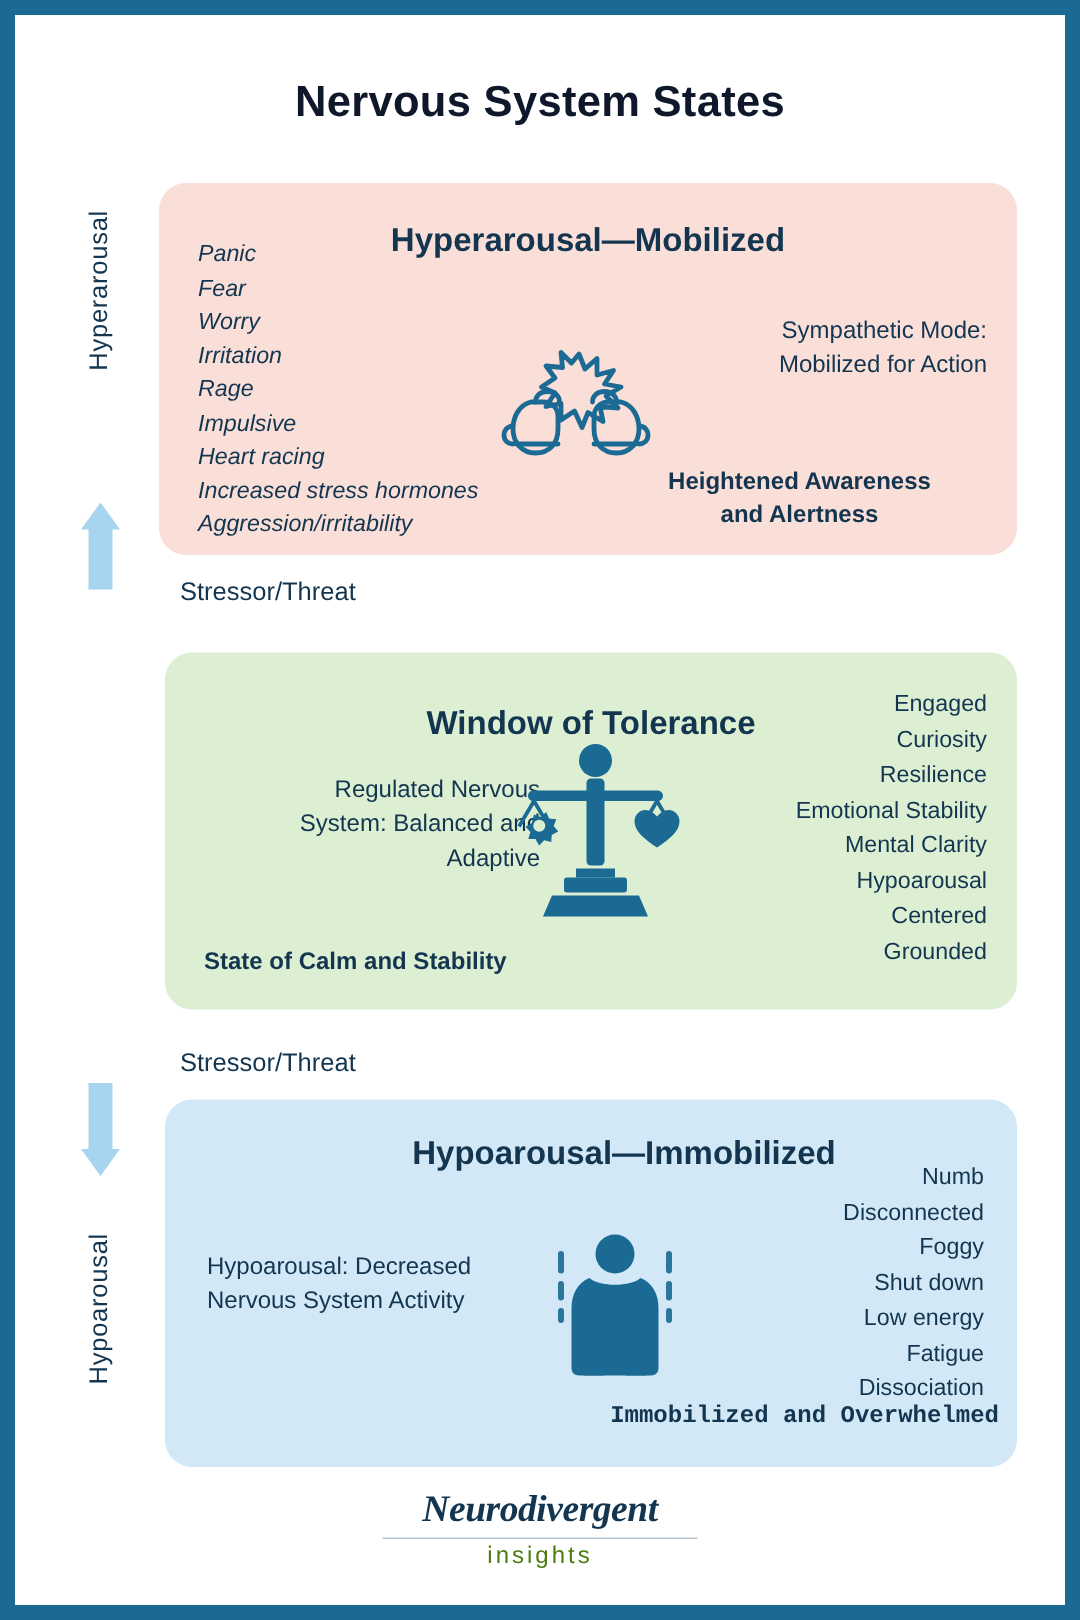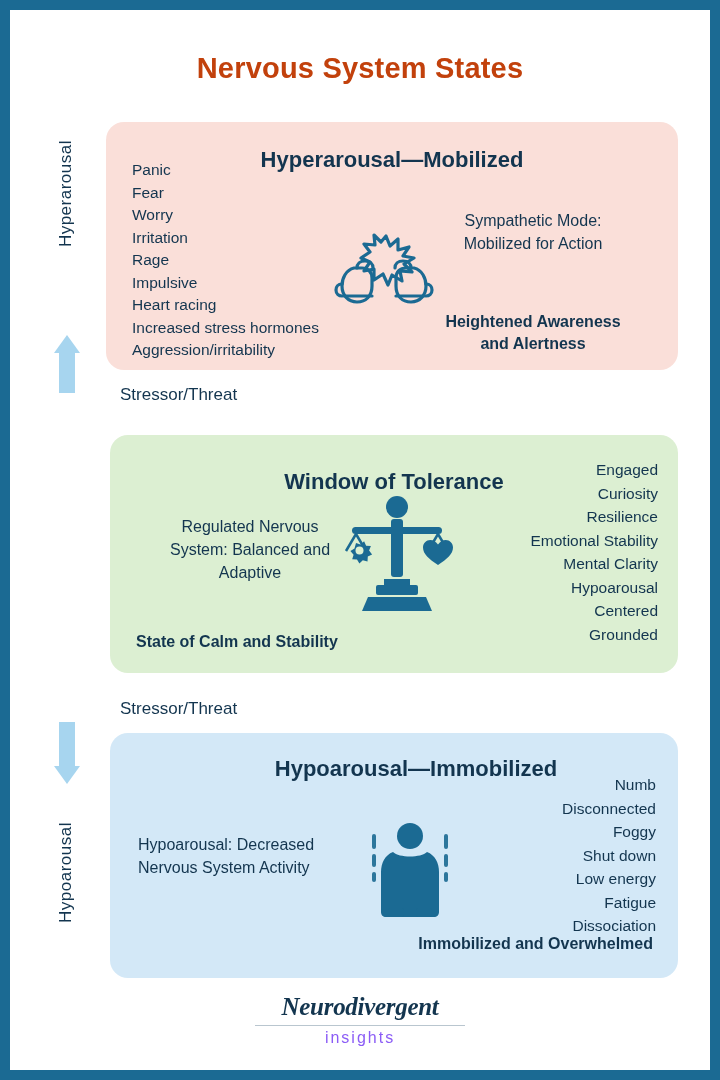--- a/index.html
+++ b/index.html
@@ -27,21 +27,21 @@
 
   
   .title {
     position: absolute;
     top: 42px;
     left: 0;
     width: 100%;
     text-align: center;
     font-size: 29px;
     font-weight: bold;
-    color: #c2410c;
+    color: #0f172a;
     letter-spacing: 0.2px;
   }
 
   
   .vlabel {
     position: absolute;
     font-size: 17px;
     color: #13354f;
     writing-mode: vertical-rl;
     transform: rotate(180deg);
@@ -114,38 +114,38 @@
     background: #d3e8f7;
   }
 
   
   .sym-list {
     position: absolute;
     font-size: 15.5px;
     color: #13354f;
     line-height: 22.5px;
   }
-  .sym-list div { white-space: nowrap; }
+  .sym-list div { white-space: nowrap; font-style: italic; }
 
   
   .kw-list {
     position: absolute;
     font-size: 15.5px;
     color: #13354f;
     line-height: 23.5px;
     text-align: right;
   }
 
   .blurb {
     position: absolute;
     font-size: 16px;
     color: #13354f;
     line-height: 23px;
   }
-  .blurb.center { text-align: center; }
+  .blurb.center { text-align: right; }
   .bold-note {
     position: absolute;
     font-size: 16px;
     font-weight: bold;
     color: #13354f;
     line-height: 22px;
     text-align: right;
   }
 
   
@@ -163,21 +163,21 @@
     letter-spacing: -0.3px;
   }
   .footer .rule {
     width: 210px;
     height: 1px;
     background: #b9c6cf;
     margin: 4px auto 3px auto;
   }
   .footer .sub {
     font-size: 16px;
-    color: #8b5cf6;
+    color: #4d7c0f;
     letter-spacing: 2px;
   }
 
   
   .icon-box { position: absolute; }
 </style>
 </head>
 <body>
 
 <div class="page">
@@ -298,21 +298,21 @@
       <div class="kw-list" style="right:22px; top:40px; width:180px;">
         <div>Numb</div>
         <div>Disconnected</div>
         <div>Foggy</div>
         <div>Shut down</div>
         <div>Low energy</div>
         <div>Fatigue</div>
         <div>Dissociation</div>
       </div>
 
-      <div class="bold-note" style="right:25px; top:200px;">Immobilized and Overwhelmed</div>
+      <div class="bold-note" style="right:12px; top:200px;font-family:Liberation Mono, monospace;">Immobilized and Overwhelmed</div>
 
       <div class="icon-box" style="left:250px; top:75px;">
         <svg width="100" height="110" viewBox="0 0 100 110">
           <g fill="#1b6a93">
             <circle cx="50" cy="28" r="13"></circle>
             <path d="M33 44 c-8 3 -12 11 -12 20 l0 40 c0 3 2 5 5 5 l48 0 c3 0 5 -2 5 -5 l0 -40 c0 -9 -4 -17 -12 -20 c-6 6 -28 6 -34 0z"></path>
             <rect x="28" y="100" width="16" height="9" rx="2"></rect>
             <rect x="56" y="100" width="16" height="9" rx="2"></rect>
             <g opacity="0.9">
               <rect x="12" y="26" width="4" height="15" rx="2"></rect>

